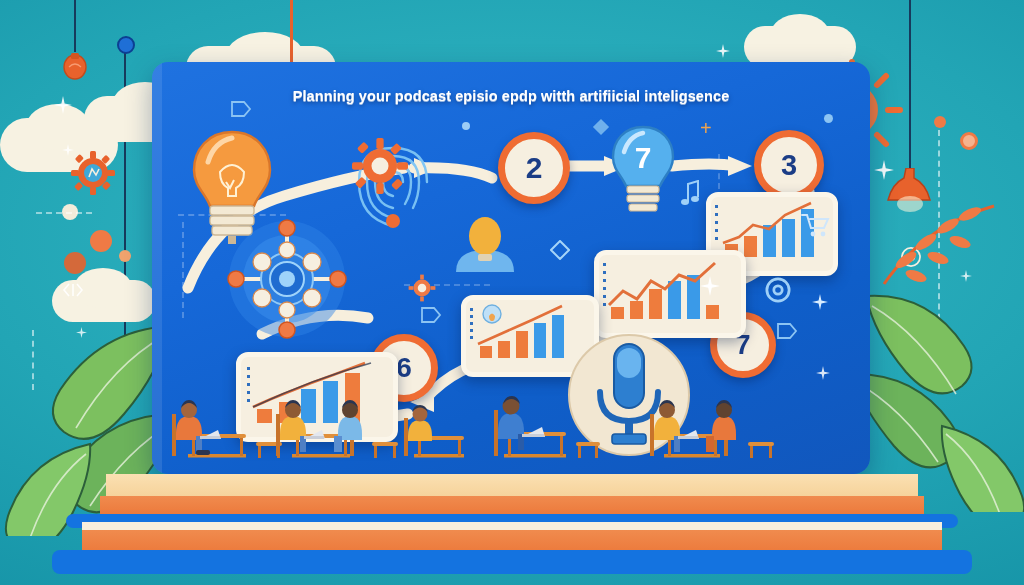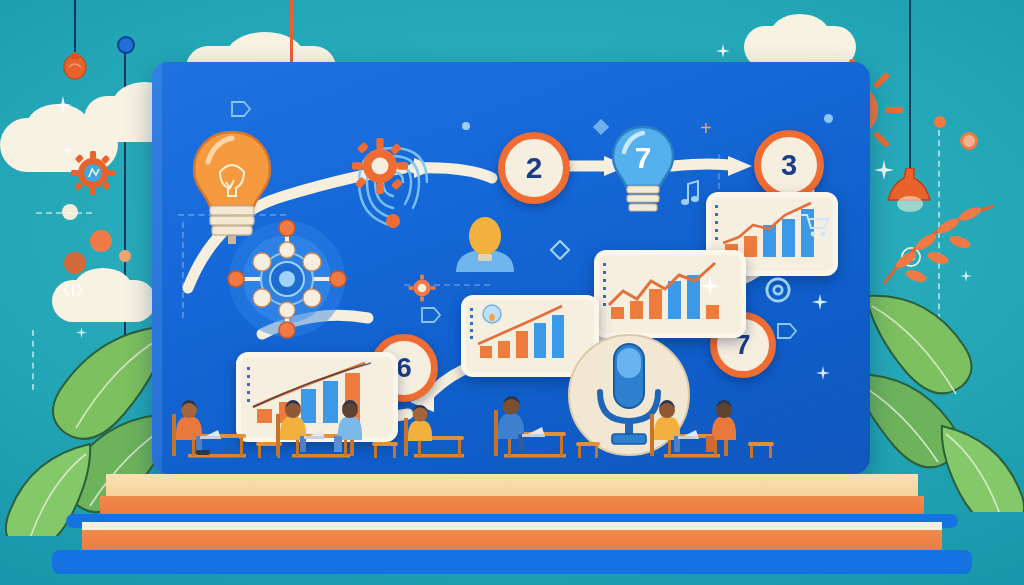--- a/index.html
+++ b/index.html
@@ -236,20 +236,21 @@
 
   <div class="abs" id="board">
     <div class="boardEdge"></div>
 
     <div class="abs dashh" style="left:26px;top:152px;width:108px;opacity:.5;"></div>
     <div class="abs dashv" style="left:30px;top:160px;height:96px;opacity:.45;"></div>
     <div class="abs dashh" style="left:252px;top:222px;width:86px;opacity:.45;"></div>
     <div class="abs dashv" style="left:566px;top:92px;height:64px;opacity:.4;"></div>
     <div class="abs dashh" style="left:560px;top:196px;width:72px;opacity:.4;"></div>
 
+    <div class="title">Planning your podcast episio epdp witth artifiicial inteligsence</div>
 
     <svg class="flow" viewBox="0 0 718 412" preserveAspectRatio="none">
       <g fill="none" stroke="#f7efdd" stroke-width="11" stroke-linecap="round">
         <path d="M36 226 q28 -72 96 -92 q66 -20 120 -28"></path>
         <path d="M262 106 q52 -2 78 10"></path>
         <path d="M408 104 h52"></path>
         <path d="M520 104 q42 -4 64 0"></path>
         <path d="M646 104 q26 38 -6 76 q-30 36 -86 50"></path>
         <path d="M560 264 q-96 -6 -152 34"></path>
         <path d="M368 300 q-54 -8 -96 38"></path>

